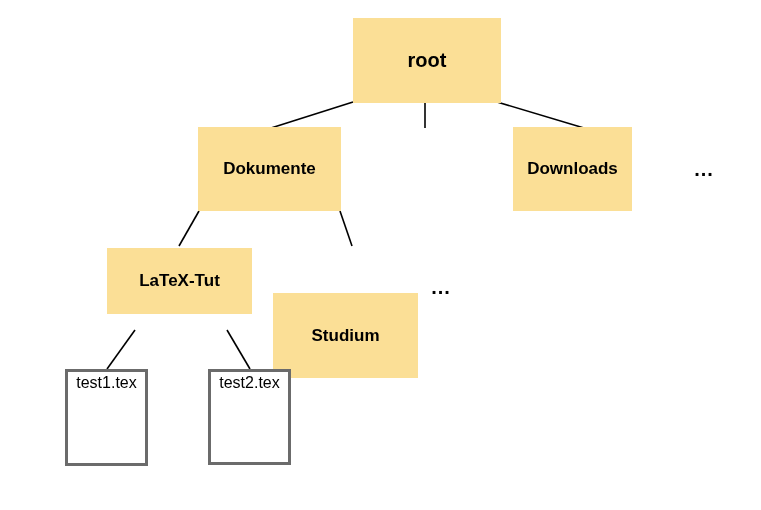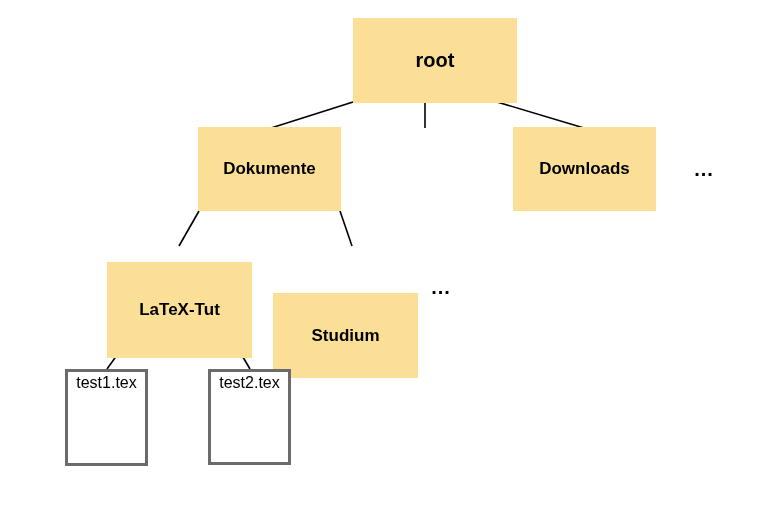--- a/index.html
+++ b/index.html
@@ -62,33 +62,33 @@
   <svg class="connectors" width="761" height="510" viewBox="0 0 761 510" aria-hidden="true">
     <line x1="353" y1="102" x2="271" y2="128"></line>
     <line x1="425" y1="102" x2="425" y2="128"></line>
     <line x1="497" y1="102" x2="584" y2="128"></line>
     <line x1="199" y1="211" x2="179" y2="246"></line>
     <line x1="340" y1="211" x2="352" y2="246"></line>
     <line x1="135" y1="330" x2="107" y2="369"></line>
     <line x1="227" y1="330" x2="250" y2="369"></line>
   </svg>
 
-  <div class="node folder root" style="left:353px; top:18px; width:164px; height:85px;">
+  <div class="node folder root" style="left:353px; top:18px; width:148px; height:85px;">
     <span>root</span>
   </div>
 
   <div class="node folder" style="left:198px; top:127px; width:143px; height:84px;text-align:center;">
     <span>Dokumente</span>
   </div>
-  <div class="node folder" style="left:513px; top:127px; width:143px; height:84px;">
+  <div class="node folder" style="left:513px; top:127px; width:119px; height:84px;">
     <span>Downloads</span>
   </div>
   <div class="ellipsis" style="left:690px; top:127px; width:28px; height:84px;">...</div>
 
-  <div class="node folder" style="left:107px; top:262px; width:145px; height:96px;justify-content:center;">
+  <div class="node folder" style="left:107px; top:248px; width:145px; height:66px;justify-content:center;">
     <span>LaTeX-Tut</span>
   </div>
   <div class="node folder" style="left:273px; top:245px; width:145px; height:85px;margin-top:48px;">
     <span>Studium</span>
   </div>
   <div class="ellipsis" style="left:427px; top:245px; width:28px; height:85px;">...</div>
 
   <div class="node file" style="left:65px; top:369px; width:83px; height:97px;">
     <span>test1.tex</span>
   </div>

